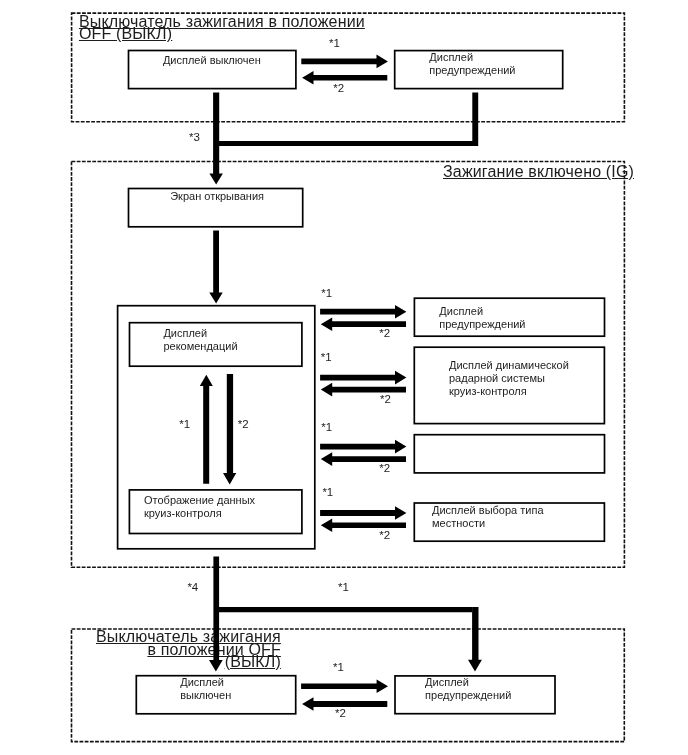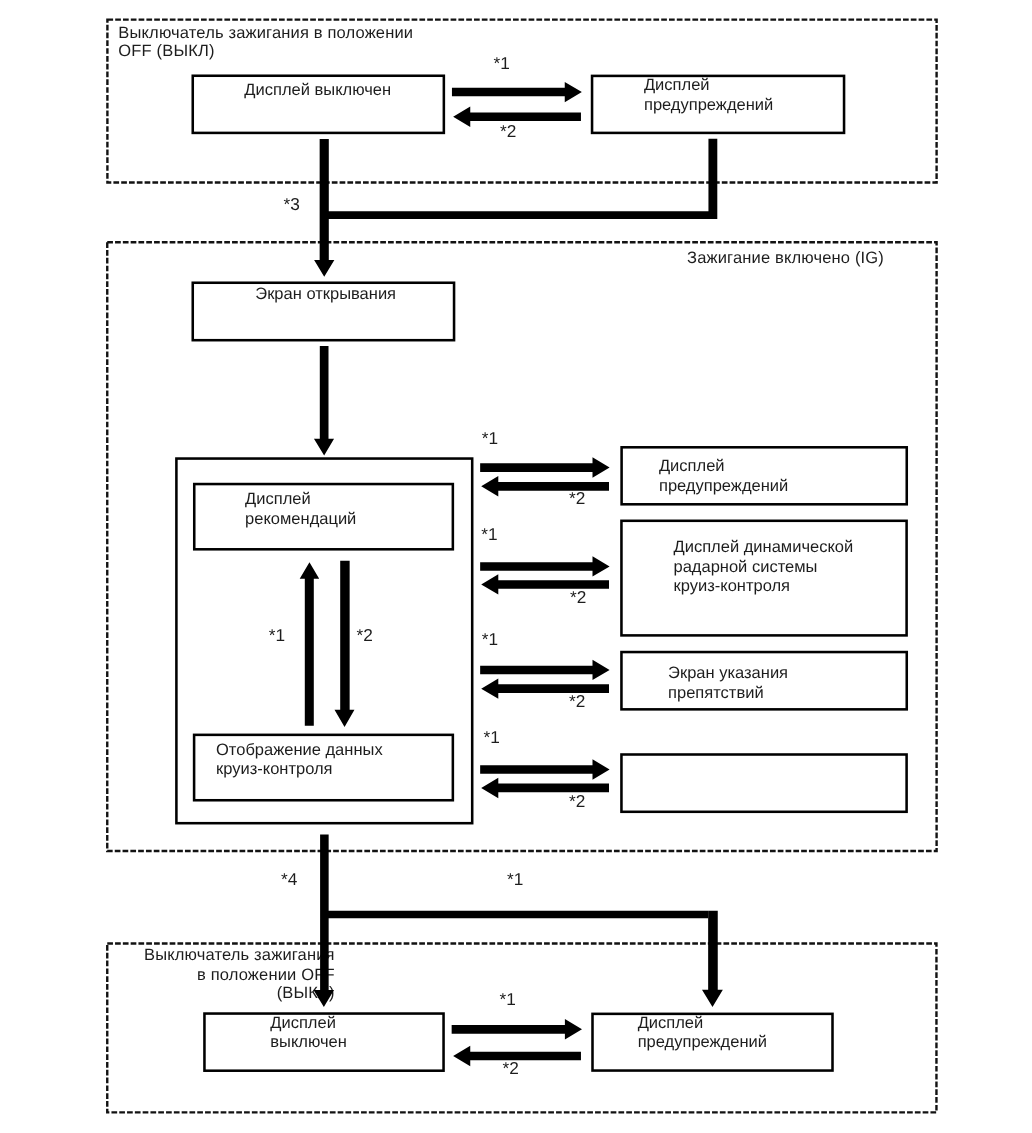--- a/index.html
+++ b/index.html
@@ -1,22 +1,22 @@
 <!DOCTYPE html>
 <html><head>
 <meta charset="utf-8">
 <title>Diagram</title>
 <style>
   html,body{margin:0;padding:0;background:#ffffff;}
   body{width:688px;height:755px;position:relative;overflow:hidden;
        font-family:"Liberation Sans",sans-serif;color:#1d1d1d;
        -webkit-font-smoothing:antialiased;}
   #stage{position:absolute;left:0;top:0;width:688px;height:755px;}
-  .region-label{position:absolute;font-size:11px;line-height:12.3px;
-                white-space:pre;letter-spacing:0.01em;}
+  .region-label{position:absolute;font-size:16px;line-height:12.3px;
+                white-space:pre;letter-spacing:0.01em;text-decoration:underline;}
   .node-text{position:absolute;font-size:11px;line-height:13px;white-space:pre;}
 
   .star{position:absolute;font-size:11.5px;line-height:11.5px;white-space:pre;}
 
   svg.lay{position:absolute;left:0;top:0;width:688px;height:755px;
           overflow:visible;pointer-events:none;}
 </style>
 </head>
 <body>
 
@@ -48,40 +48,40 @@
   </svg>
 
   <div class="region-label" style="left:78.9px;top:15.6px;">Выключатель зажигания в положении
 OFF (ВЫКЛ)</div>
 
   <div class="node-text" style="left:162.9px;top:54.3px;">Дисплей выключен</div>
 
   <div class="node-text" style="left:429.3px;top:50.9px;">Дисплей
 предупреждений</div>
 
-  <div class="region-label" style="left:458px;top:166.1px;">Зажигание включено (IG)</div>
+  <div class="region-label" style="left:443px;top:166.1px;">Зажигание включено (IG)</div>
 
   <div class="node-text" style="left:170.2px;top:190.1px;">Экран открывания</div>
 
   <div class="node-text" style="left:163.4px;top:326.6px;">Дисплей
 рекомендаций</div>
 
   <div class="node-text" style="left:144px;top:494.3px;">Отображение данных
 круиз-контроля</div>
 
   <div class="node-text" style="left:439.3px;top:304.8px;">Дисплей
 предупреждений</div>
 
   <div class="node-text" style="left:449px;top:358.6px;">Дисплей динамической
 радарной системы
 круиз-контроля</div>
 
-  <div class="node-text" style="left:445.4px;top:443px;">Экран указания
-препятствий</div>
 
+  <div class="node-text" style="left:432px;top:503.9px;">Дисплей выбора типа
+местности</div>
 
   <div class="region-label" style="left:96px;top:631.3px;text-align:right;">Выключатель зажигания
 в положении OFF
 (ВЫКЛ)</div>
 
   <div class="node-text" style="left:180.2px;top:676.2px;">Дисплей
 выключен</div>
 
   <div class="node-text" style="left:425.1px;top:675.9px;">Дисплей
 предупреждений</div>

